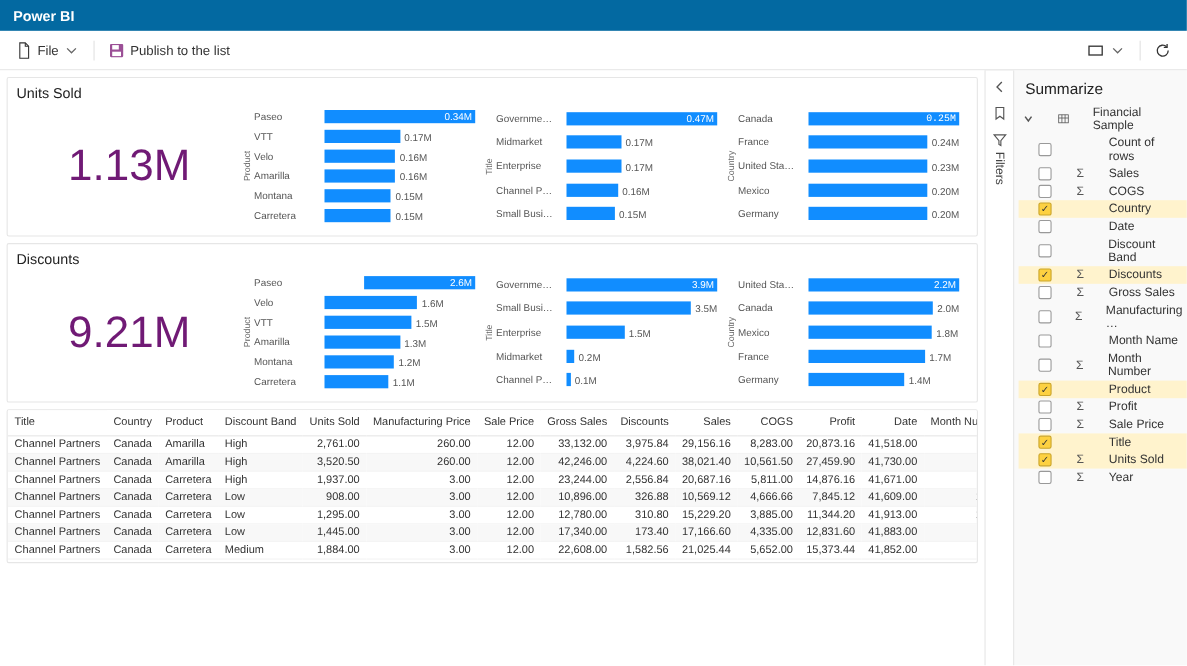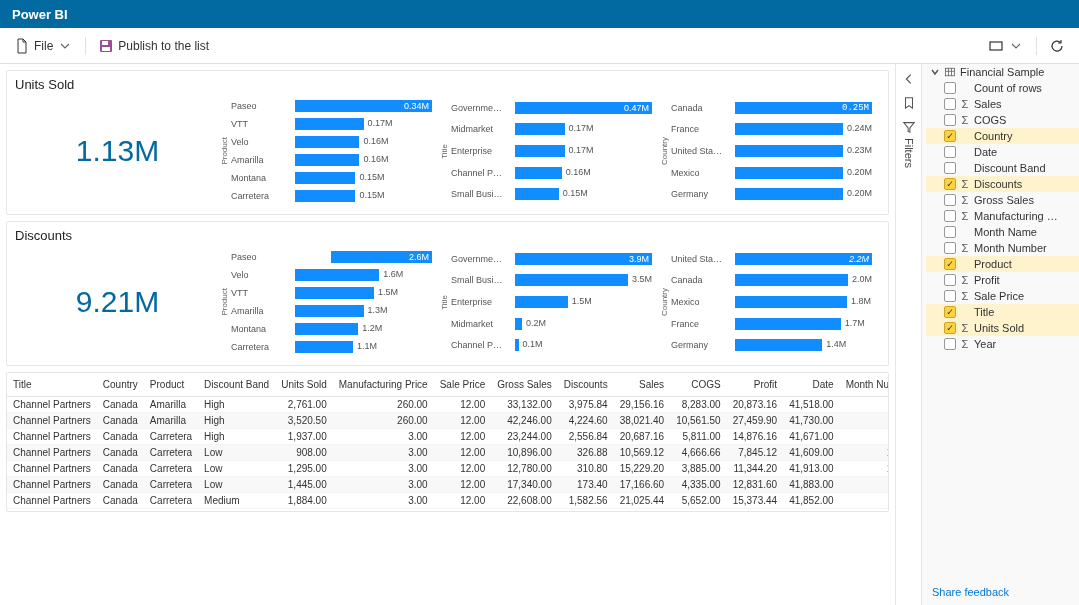--- a/index.html
+++ b/index.html
@@ -12,28 +12,28 @@
   .toolbar .tbtn { display: flex; align-items: center; gap: 4px; padding: 4px 6px; border-radius: 2px; cursor: default; }
   .toolbar .spacer { flex: 1; }
   .toolbar svg { width: 16px; height: 16px; }
 
   .main { display: flex; height: calc(605px - 28px - 36px); }
   .canvas { flex: 1; padding: 6px; overflow: hidden; background:#fff; }
 
   .card { border: 1px solid #e6e6e6; border-radius: 2px; padding: 6px 8px 8px 8px; margin-bottom: 6px; background:#fff; box-shadow: 0 0 0 rgba(0,0,0,0); }
   .card-title { font-size: 13px; color: #222; margin-bottom: 4px; }
   .card-row { display: flex; align-items: stretch; }
-  .metric { width: 205px; display: flex; align-items: center; justify-content: center; font-size: 30px; font-weight: 300; color:#0369a1; }
+  .metric { width: 205px; display: flex; align-items: center; justify-content: center; font-size: 40px; font-weight: 300; color:#701a75; }
   .chart-col { flex: 1; display:flex; }
   .chart { flex:1; display:flex; }
   .axis-label { writing-mode: vertical-rl; transform: rotate(180deg); font-size: 8px; color:#666; align-self:center; margin-right:2px; text-align:center;}
   .bars-wrap { flex:1; display:flex; flex-direction:column; justify-content: space-around; padding: 2px 8px 2px 0; gap:2px;}
   .bar-row { display:flex; align-items:center; height:16px; }
   .bar-cat { width:64px; text-align:left; padding-right:4px; font-size:9px; color:#555; white-space:nowrap; overflow:hidden; text-overflow:ellipsis; }
-  .bar-track { flex:1; position:relative; height:12px; display:flex; align-items:flex-start;}
+  .bar-track { flex:1; position:relative; height:12px; display:flex; align-items:flex-end;}
   .bar-fill { background:#118DFF; height:12px; position:relative; }
   .bar-val { font-size:9px; color:#555; margin-left:4px;}
   .bar-val.inside { position:absolute; right:3px; top:0; line-height:12px; color:#fff; }
 
   
   .table-card { border:1px solid #e6e6e6; border-radius:2px; padding:0; background:#fff; overflow:hidden; }
   .table-scroll { overflow:auto; height:138px; }
   table { border-collapse: collapse; width: 100%; font-size:10px; }
   th { text-align:left; font-weight:400; color:#333; padding:6px 6px; border-bottom:1px solid #e6e6e6; white-space:nowrap; position:sticky; top:0; background:#fff;}
   td { padding:2px 6px; border-bottom:1px solid #f4f4f4; white-space:nowrap; }
@@ -43,21 +43,21 @@
   
   .siderail { width: 26px; border-left:1px solid #e6e6e6; display:flex; flex-direction:column; align-items:center; padding-top:8px; gap:10px; color:#555;}
   .siderail svg { width:14px; height:14px; }
   .vtext { writing-mode: vertical-rl; font-size:11px; color:#444; margin-top:4px; }
 
   .datapane { width:158px; border-left:1px solid #e6e6e6; background:#f9f9f9; display:flex; flex-direction:column; }
   .datapane .pane-title { font-size:14px; padding:8px 10px 6px; color:#222; }
   .datapane .search { margin:0 8px 6px; border:1px solid #ccc; border-radius:10px; height:22px; display:flex; align-items:center; padding:0 6px; gap:4px; background:#fff; font-size:11px; color:#777;}
   .datapane .search input { border:none; outline:none; flex:1; font-size:11px; }
   .tree { flex:1; overflow:auto; padding: 0 0 4px 4px; }
-  .tree-row { display:flex; align-items:center; gap:4px; padding:2px 4px; font-size:11px; color:#333; cursor:default; }
+  .tree-row { display:flex; align-items:center; gap:21px; padding:2px 4px; font-size:11px; color:#333; cursor:default; }
   .tree-row.table-row { font-weight:400; }
   .tree-row.field { padding-left: 18px; }
   .tree-row.selected { background:#fff3cd; }
   .chk { width:12px; height:12px; border:1px solid #999; background:#fff; display:inline-flex; align-items:center; justify-content:center; border-radius:2px; flex-shrink:0;}
   .chk.checked { background:#fdd141; border-color:#caa52b; }
   .chk.checked::after { content:"✓"; font-size:9px; color:#333; line-height:1;}
   .sigma { font-size:11px; color:#555; width:10px; text-align:center;}
   .datapane .footer { padding:4px 10px 6px; }
   .datapane .footer a { color:#0078d4; font-size:11px; text-decoration:none; }
 </style>
@@ -341,21 +341,21 @@
                   </div>
                 </div>
               </div>
             </div>
             <div class="chart">
               <div class="axis-label">Country</div>
               <div class="bars-wrap">
                 <div class="bar-row">
                   <div class="bar-cat">United Sta…</div>
                   <div class="bar-track">
-                    <div class="bar-fill" style="width: 100%; font-style: italic;">
+                    <div class="bar-fill" style="width: 100%;">
                       <span class="bar-val inside">2.2M</span>
                     </div>
                   </div>
                 </div>
                 <div class="bar-row">
                   <div class="bar-cat">Canada</div>
                   <div class="bar-track">
                     <div class="bar-fill" style="width: 90.9091%;"></div>
                     <span class="bar-val">2.0M</span>
                   </div>
@@ -537,20 +537,21 @@
       </svg>
     <div style="display:flex;flex-direction:column;align-items:center;">
       <svg viewBox="0 0 16 16" fill="none" stroke="#555" stroke-width="1.2">
           <path d="M2 3h12l-5 6v5l-2-1v-4z"></path>
         </svg>
       <span class="vtext">Filters</span>
     </div>
   </div>
 
   <div class="datapane">
+    <div class="pane-title">Summarize</div>
     <div class="tree" id="tree">
         <div class="tree-row table-row">
           <svg width="10" height="10" viewBox="0 0 10 10">
             <polyline points="2,3 5,7 8,3" fill="none" stroke="#555" stroke-width="1.4"></polyline>
           </svg>
           <svg width="12" height="12" viewBox="0 0 16 16" fill="none" stroke="#555" stroke-width="1">
             <rect x="2" y="3" width="12" height="10"></rect>
             <line x1="2" y1="7" x2="14" y2="7"></line>
             <line x1="6" y1="3" x2="6" y2="13"></line>
             <line x1="10" y1="3" x2="10" y2="13"></line>
@@ -636,17 +637,14 @@
           <span class="chk checked"></span>
           <span class="sigma">Σ</span>
           <span>Units Sold</span>
         </div>
         <div class="tree-row field">
           <span class="chk"></span>
           <span class="sigma">Σ</span>
           <span>Year</span>
         </div>
       </div>
-    <div class="footer">
-      <a href="#">Share feedback</a>
-    </div>
   </div>
 </div>
 
 </body></html>

